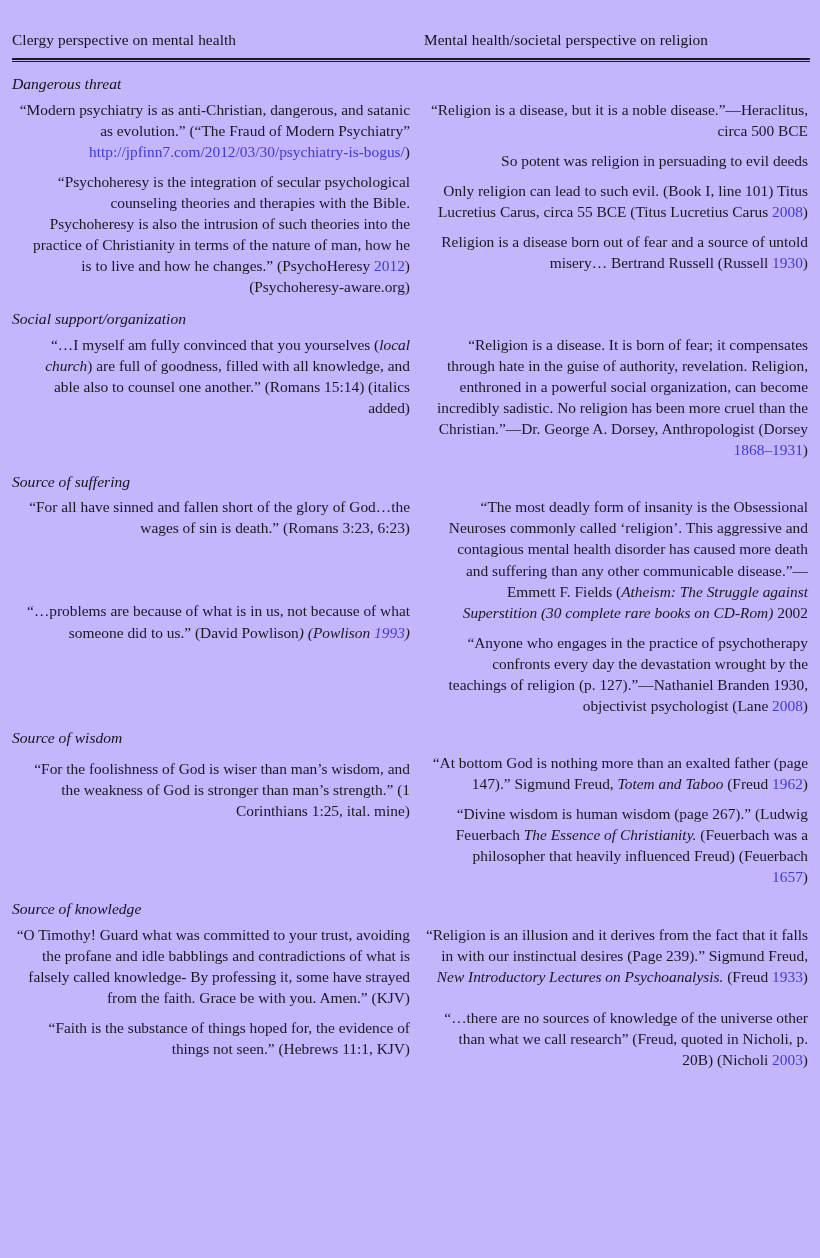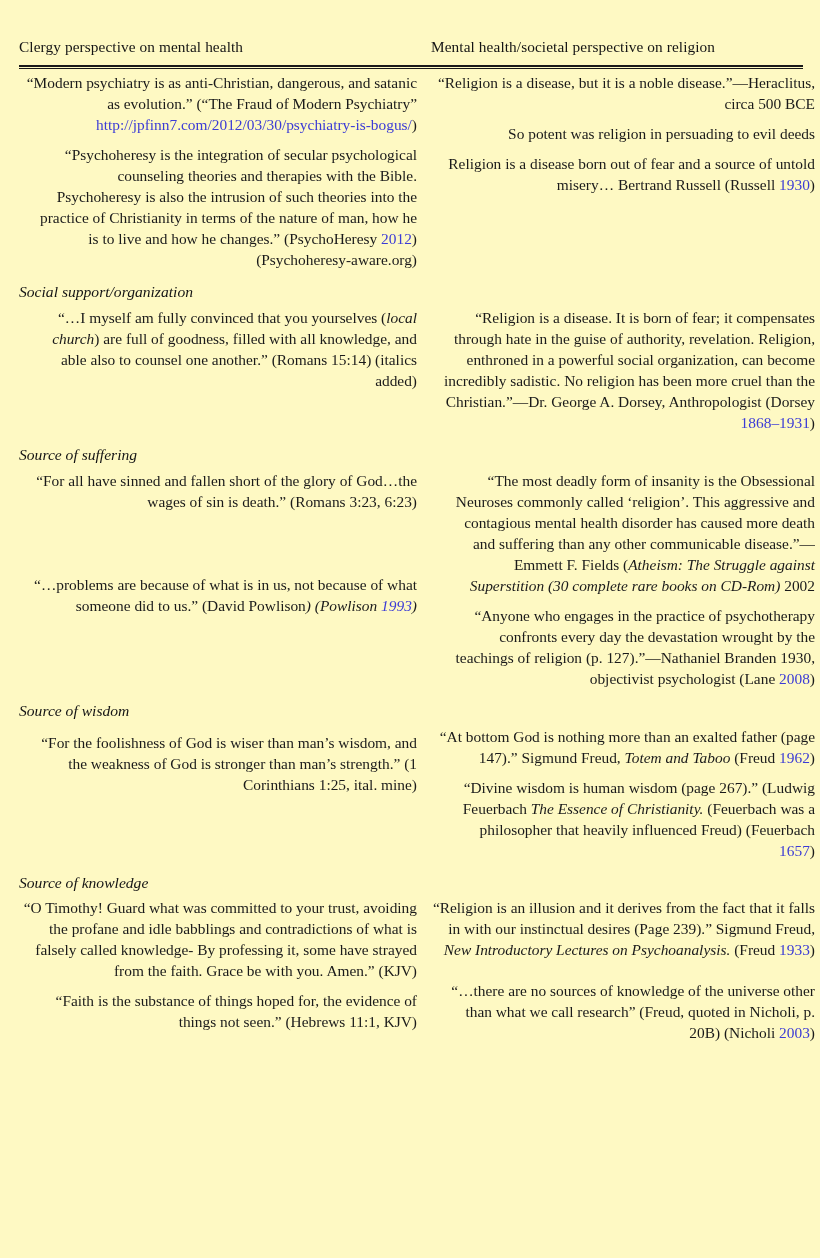--- a/index.html
+++ b/index.html
@@ -13,22 +13,22 @@
     height: 1258px;
     font-family: "Liberation Serif", "DejaVu Serif", serif;
     color: #1a1a1a;
     overflow: hidden;
   }
   .page {
     position: relative;
     width: 820px;
     height: 1258px;
     box-sizing: border-box;
-    padding: 7px;
-    background: #fef9c3;
+    padding: 0;
+    background: #c4b5fd;
   }
 
   
   .table-head {
     display: flex;
     padding: 30px 10px 0 12px;
     box-sizing: border-box;
   }
   .head-cell {
     font-size: 15.3px;
@@ -114,28 +114,30 @@
   </div>
 
   <div class="rule-wrap">
     <div class="rule-thick"></div>
     <div class="rule-gap"></div>
     <div class="rule-thin"></div>
   </div>
 
   <div class="body-wrap" id="body-wrap">
       <div class="section">
+        <div class="section-title">Dangerous threat</div>
         <div class="row">
           <div class="cell left">
             <div class="entry first"><span>“Modern psychiatry is as anti-Christian, dangerous, and satanic as evolution.” (“The Fraud of Modern Psychiatry” </span><span class="lnk" style="color: rgb(59, 59, 214);">http://jpfinn7.com/2012/03/30/psychiatry-is-bogus/</span><span>)</span></div>
             <div class="entry"><span>“Psychoheresy is the integration of secular psychological counseling theories and therapies with the Bible. Psychoheresy is also the intrusion of such theories into the practice of Christianity in terms of the nature of man, how he is to live and how he changes.” (PsychoHeresy </span><span class="lnk" style="color: rgb(59, 59, 214);">2012</span><span>) (Psychoheresy-aware.org)</span></div>
           </div>
           <div class="cell right">
             <div class="entry first"><span>“Religion is a disease, but it is a noble disease.”—Heraclitus, circa 500 BCE</span></div>
             <div class="entry flush"><span>So potent was religion in persuading to evil deeds</span></div>
+            <div class="entry"><span>Only religion can lead to such evil. (Book I, line 101) Titus Lucretius Carus, circa 55 BCE (Titus Lucretius Carus </span><span class="lnk" style="color: rgb(59, 59, 214);">2008</span><span>)</span></div>
             <div class="entry"><span>Religion is a disease born out of fear and a source of untold misery… Bertrand Russell (Russell </span><span class="lnk" style="color: rgb(59, 59, 214);">1930</span><span>)</span></div>
           </div>
         </div>
       </div>
       <div class="section">
         <div class="section-title">Social support/organization</div>
         <div class="row">
           <div class="cell left">
             <div class="entry first"><span>“…I myself am fully convinced that you yourselves (</span><span class="it">local church</span><span>) are full of goodness, filled with all knowledge, and able also to counsel one another.” (Romans 15:14) (italics added)</span></div>
           </div>

